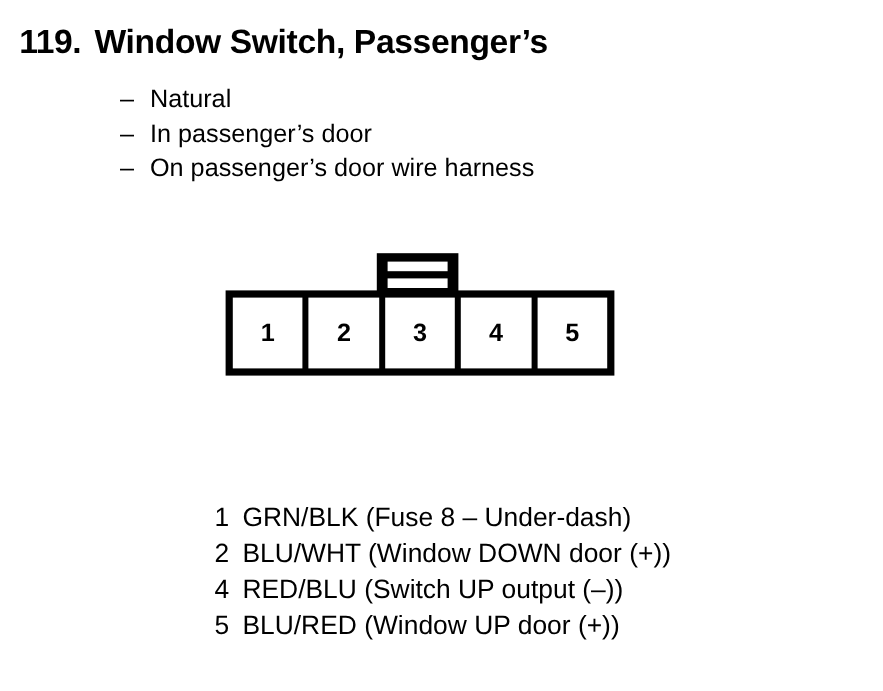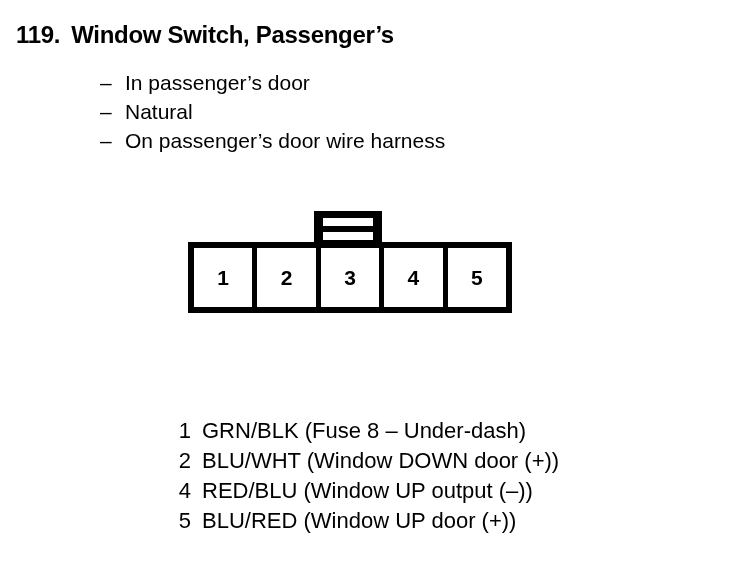--- a/index.html
+++ b/index.html
@@ -15,21 +15,21 @@
     font-family: "Liberation Sans", sans-serif;
     color: #000000;
     -webkit-font-smoothing: none;
   }
 
   
   #page-title {
     position: absolute;
     left: 16px;
     top: 14px;
-    font-size: 24px;
+    font-size: 28px;
     font-weight: bold;
     letter-spacing: -0.3px;
     white-space: nowrap;
     line-height: 42px;
   }
   #page-title .num {
     margin-right: 11px;
   }
 
   
@@ -124,24 +124,24 @@
 </style>
 </head>
 <body>
 
 <div id="page-title">
   <span class="num">119.</span><span class="name">Window Switch, Passenger’s</span>
 </div>
 
 <div id="attribute-list">
   <div class="attr-line">
-    <span class="dash">–</span><span>In passenger’s door</span>
+    <span class="dash">–</span><span>Natural</span>
   </div>
   <div class="attr-line">
-    <span class="dash">–</span><span>Natural</span>
+    <span class="dash">–</span><span>In passenger’s door</span>
   </div>
   <div class="attr-line">
     <span class="dash">–</span><span>On passenger’s door wire harness</span>
   </div>
 </div>
 
 <div id="connector-diagram">
 
   <div id="connector-tab">
     <div class="slot s1"></div>
@@ -159,18 +159,18 @@
 </div>
 
 <div id="pin-legend">
   <div class="legend-row">
     <span class="pin-no">1</span><span>GRN/BLK (Fuse 8 – Under-dash)</span>
   </div>
   <div class="legend-row">
     <span class="pin-no">2</span><span>BLU/WHT (Window DOWN door (+))</span>
   </div>
   <div class="legend-row">
-    <span class="pin-no">4</span><span>RED/BLU (Window UP output (–))</span>
+    <span class="pin-no">4</span><span>RED/BLU (Switch UP output (–))</span>
   </div>
   <div class="legend-row">
     <span class="pin-no">5</span><span>BLU/RED (Window UP door (+))</span>
   </div>
 </div>
 
 </body></html>

